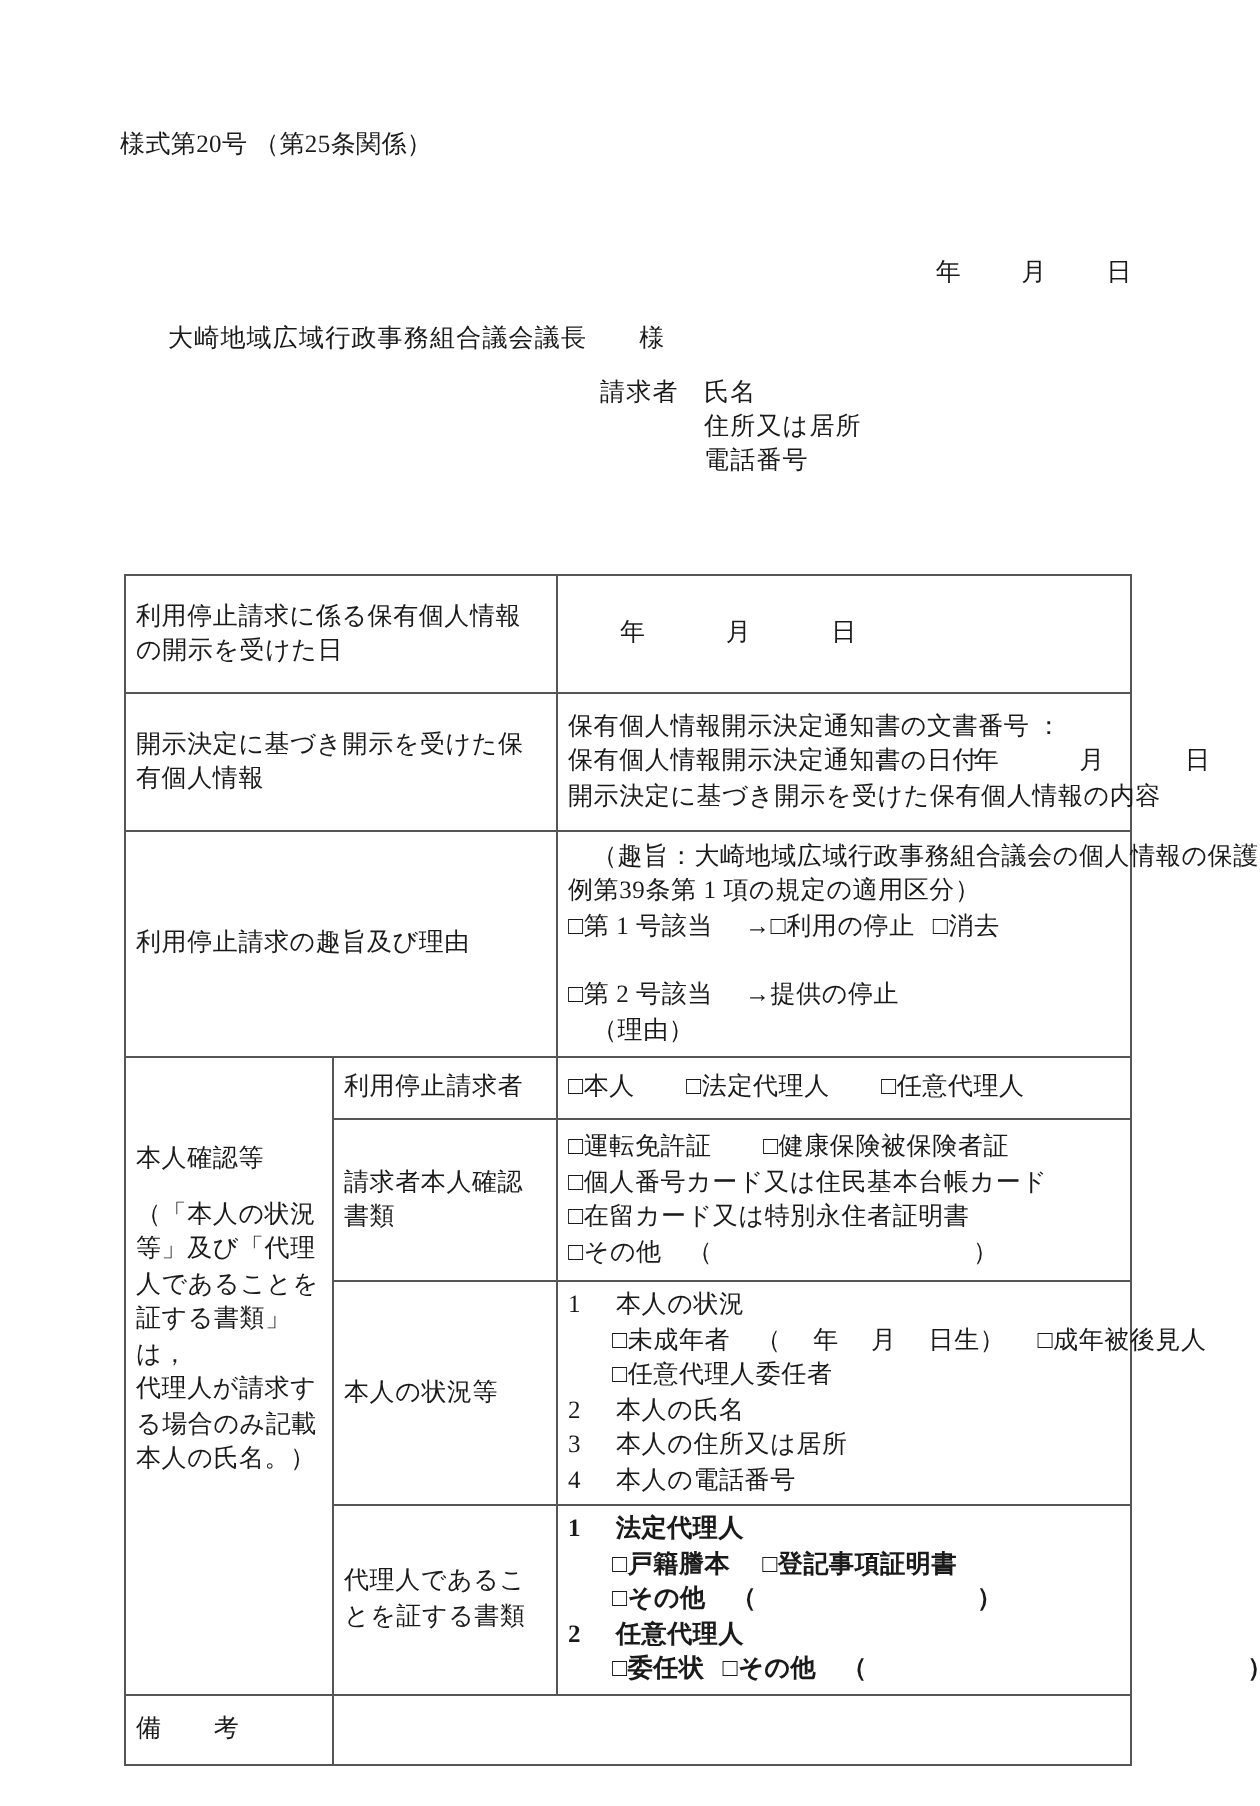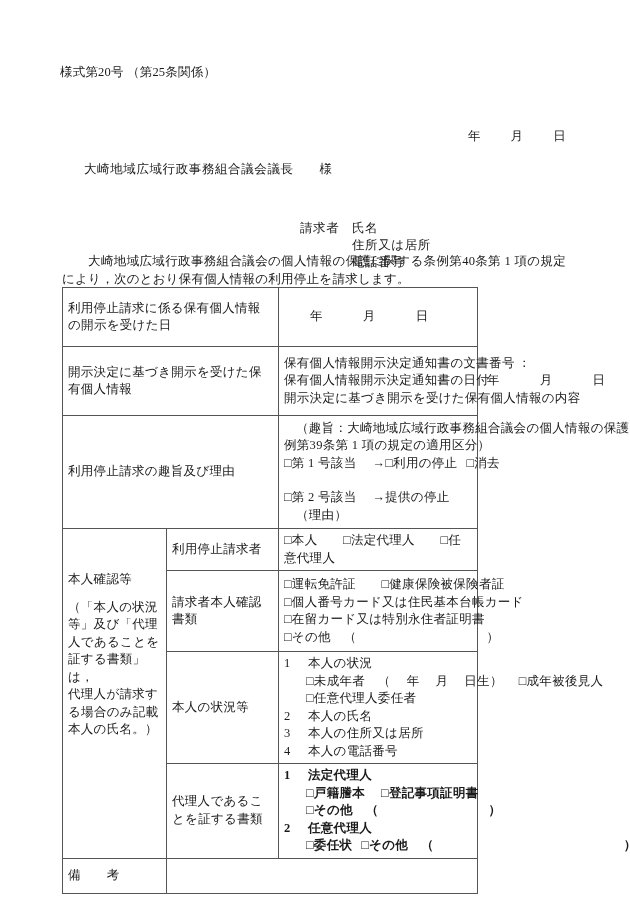--- a/index.html
+++ b/index.html
@@ -60,21 +60,20 @@
   }
   .addressee .sama { display: inline-block; margin-left: 26px; }
 
   .requester-block {
     position: absolute;
     left: 300px;
     top: 188px;
     font-size: 12.5px;
     line-height: 17px;
     letter-spacing: 0.6px;
-    margin-top: 32px;
   }
   .requester-block .rq-row { white-space: nowrap; }
   .requester-block .rq-label {
     display: inline-block;
     width: 52px;
   }
   .requester-block .nm {
     display: inline-block;
   }
 
@@ -88,21 +87,21 @@
     letter-spacing: 0.25px;
     text-align: justify;
   }
   .intro .indent { display: inline-block; width: 26px; }
 
   
   table.form-table {
     position: absolute;
     left: 62px;
     top: 287px;
-    width: 416px;
+    width: 504px;
     border-collapse: collapse;
     table-layout: fixed;
     font-size: 12.5px;
   }
   table.form-table td {
     border: 1px solid #555;
     padding: 3px 5px;
     vertical-align: middle;
     line-height: 17.5px;
     letter-spacing: 0.3px;
@@ -164,23 +163,20 @@
       <span class="rq-label">請求者</span><span class="nm">氏</span><span class="gap"></span><span>名</span>
     </div>
     <div class="rq-row">
       <span class="rq-label"></span><span>住所又は居所</span>
     </div>
     <div class="rq-row">
       <span class="rq-label"></span><span>電話番号</span>
     </div>
   </div>
 
-  <div class="intro">
-    <span class="indent"></span><span>大崎地域広域行政事務組合議会の個人情報の保護に関する条例第40条第 1 項の規定に</span><span>より，次のとおり保有個人情報の利用停止を請求します。</span>
-  </div>
 
   <table class="form-table">
     <colgroup>
       <col style="width:104px">
       <col style="width:112px">
       <col>
     </colgroup>
     <tbody>
 
       <tr>

